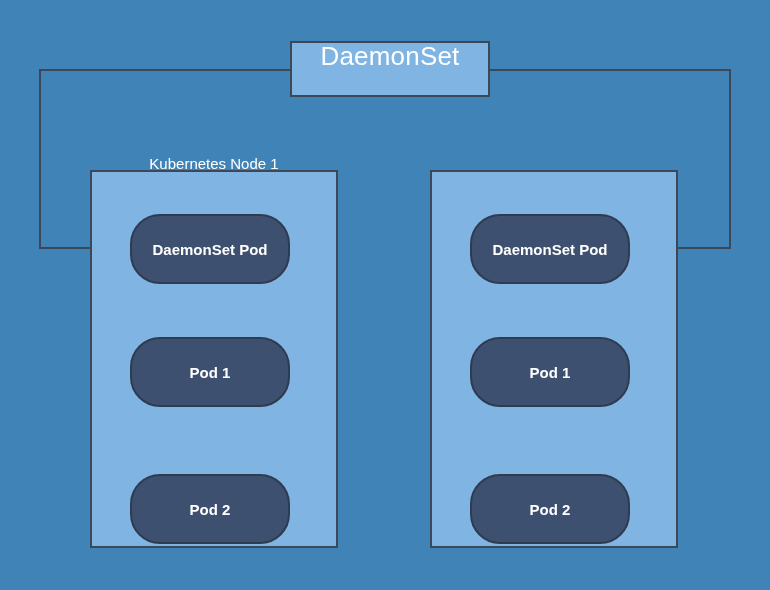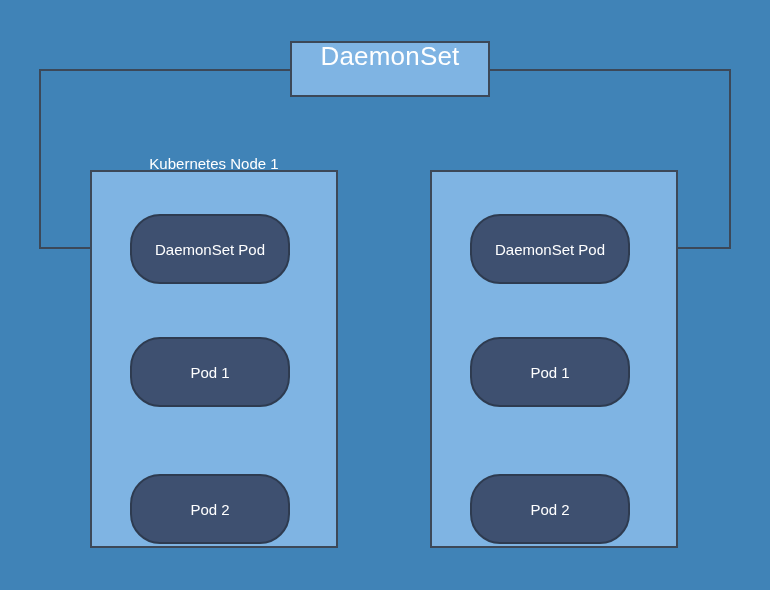--- a/index.html
+++ b/index.html
@@ -83,20 +83,21 @@
     width: 160px;
     height: 70px;
     background: #3e5070;
     border: 2px solid #2e3b50;
     border-radius: 30px;
     box-sizing: border-box;
     display: flex;
     align-items: center;
     justify-content: center;
     z-index: 2;
+    font-weight: bold;
   }
   .pod-label {
     color: #ffffff;
     font-size: 15px;
     line-height: 1;
     white-space: nowrap;
   }
   .col-1 { left: 130px; }
   .col-2 { left: 470px; }
   .row-1 { top: 214px; }

